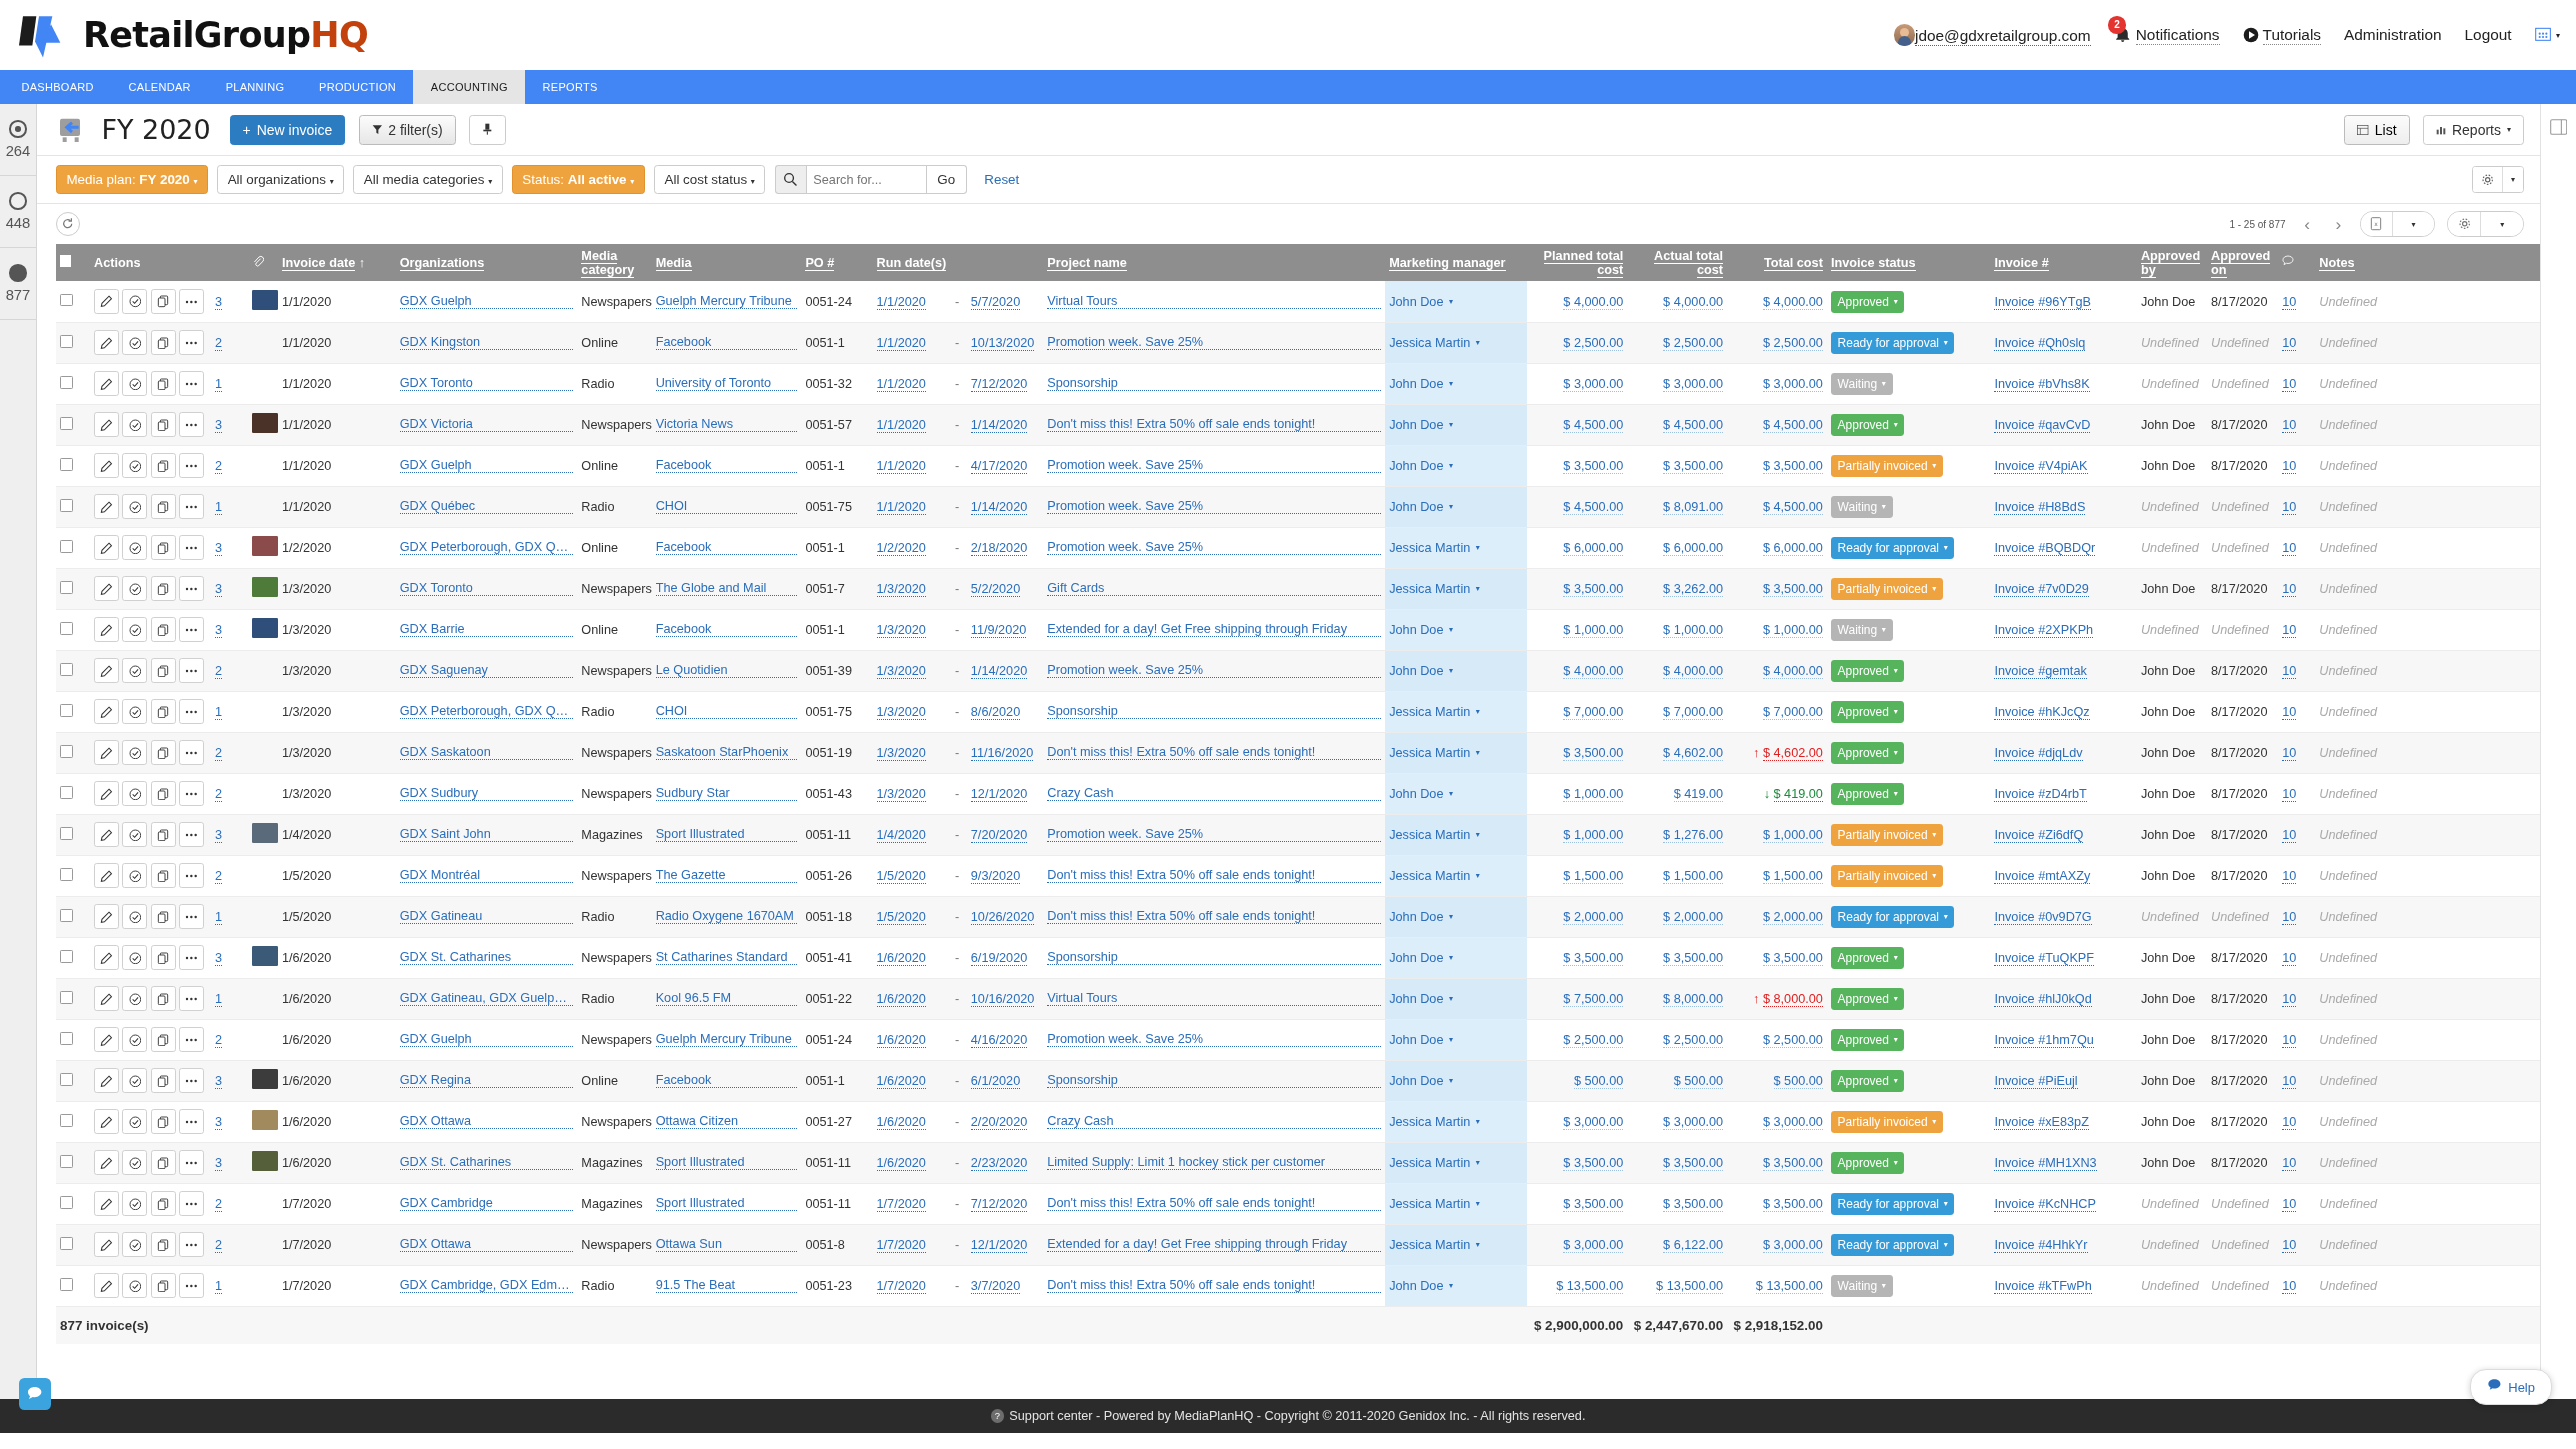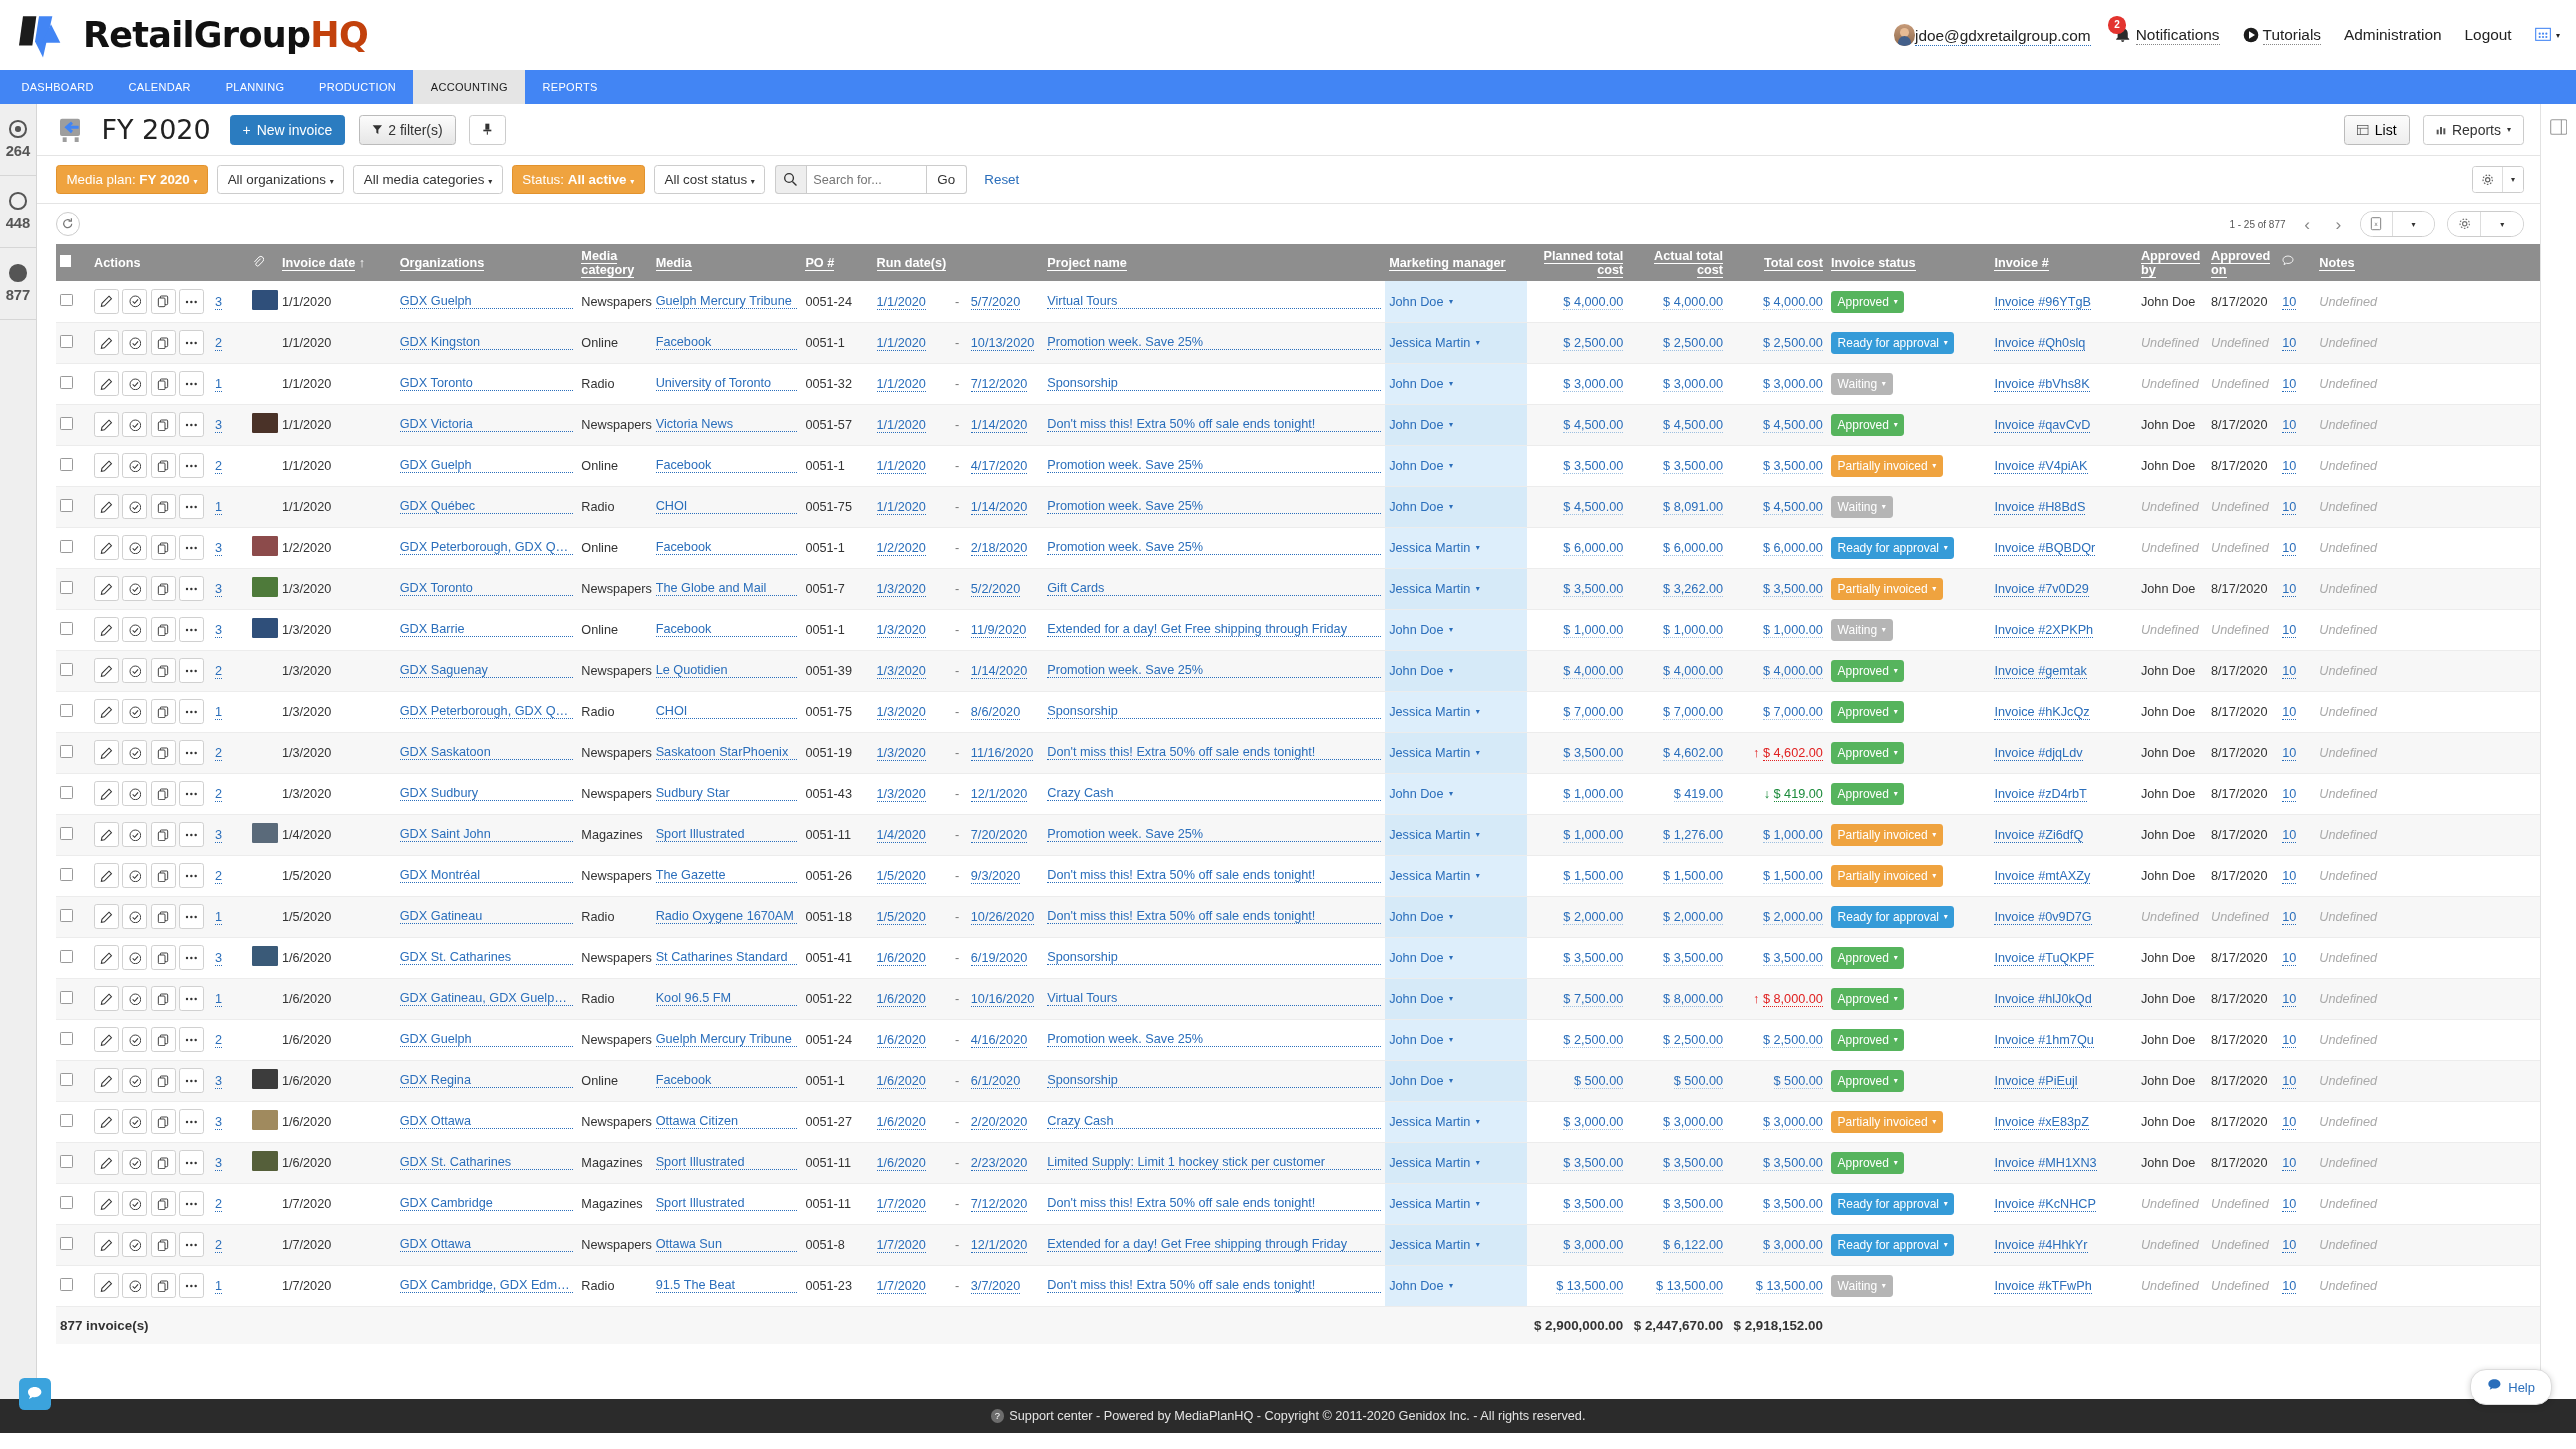--- a/index.html
+++ b/index.html
@@ -39,21 +39,21 @@
   
   .nav { height:34px; background:#4285f4; display:flex; align-items:stretch; justify-content:space-between; }
   .nav ul { list-style:none; margin:0; padding:0; display:flex; }
   .nav li { display:flex; align-items:center; padding:0 17.4px; color:#fff; font-size:11px; letter-spacing:0.3px; cursor:pointer; }
   .nav li.active { background:#e5e5e5; color:#1a1a1a; }
   .nav .left { padding-left:4px; }
   .nav .right { padding-right:4px; }
 
   
   .body-wrap { display:flex; height:1295px; }
-  .railcol { width:37px; background:#efefef; border-right:0.7px solid #d6d6d6; flex:0 0 37px;font-weight:bold; }
+  .railcol { width:37px; background:#efefef; border-right:0.7px solid #d6d6d6; flex:0 0 37px; }
   .rail-item { height:72px; border-bottom:0.7px solid #d6d6d6; display:flex; flex-direction:column; align-items:center; justify-content:center; gap:4.7px; font-size:14.8px; color:#555; }
   .rail-circle { width:17.4px; height:17.4px; border-radius:50%; border:2px solid #555; position:relative;}
   .rail-circle.dotcenter::after{content:"";position:absolute;left:4px;top:4px;width:5.4px;height:5.4px;border-radius:50%;background:#555;}
   .rail-circle.filled{background:#555;}
 
   .content { flex:1; display:flex; flex-direction:column; min-width:0; }
   .rightrail { width:36px; background:#fff; border-left:0.7px solid #e2e2e2; flex:0 0 36px; display:flex; justify-content:center; padding-top:14.8px;}
 
   
   .titlebar { height:52px; display:flex; align-items:center; padding:0 16px 0 19px; border-bottom:0.7px solid #e4e4e4; gap:13.4px; }

